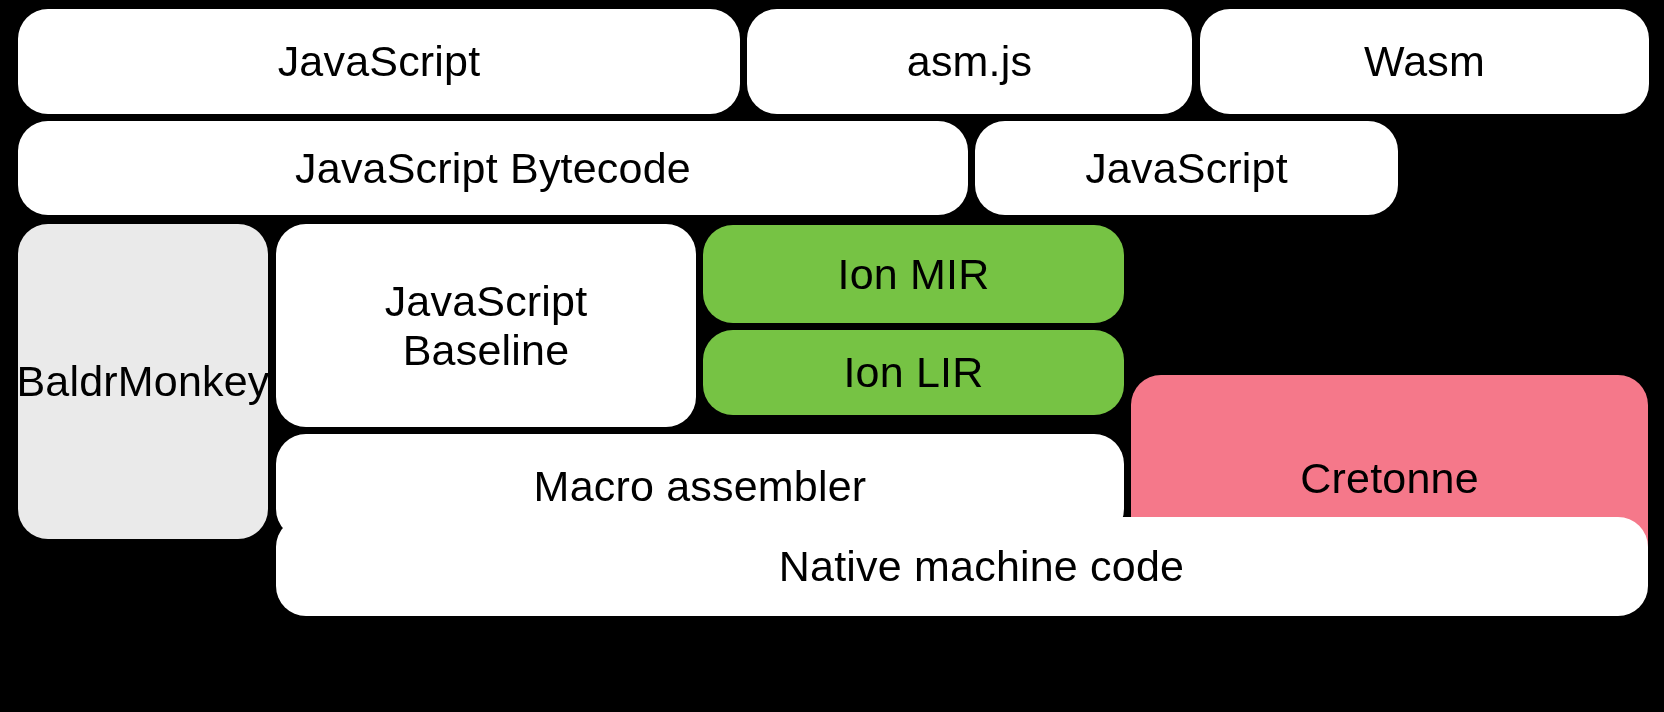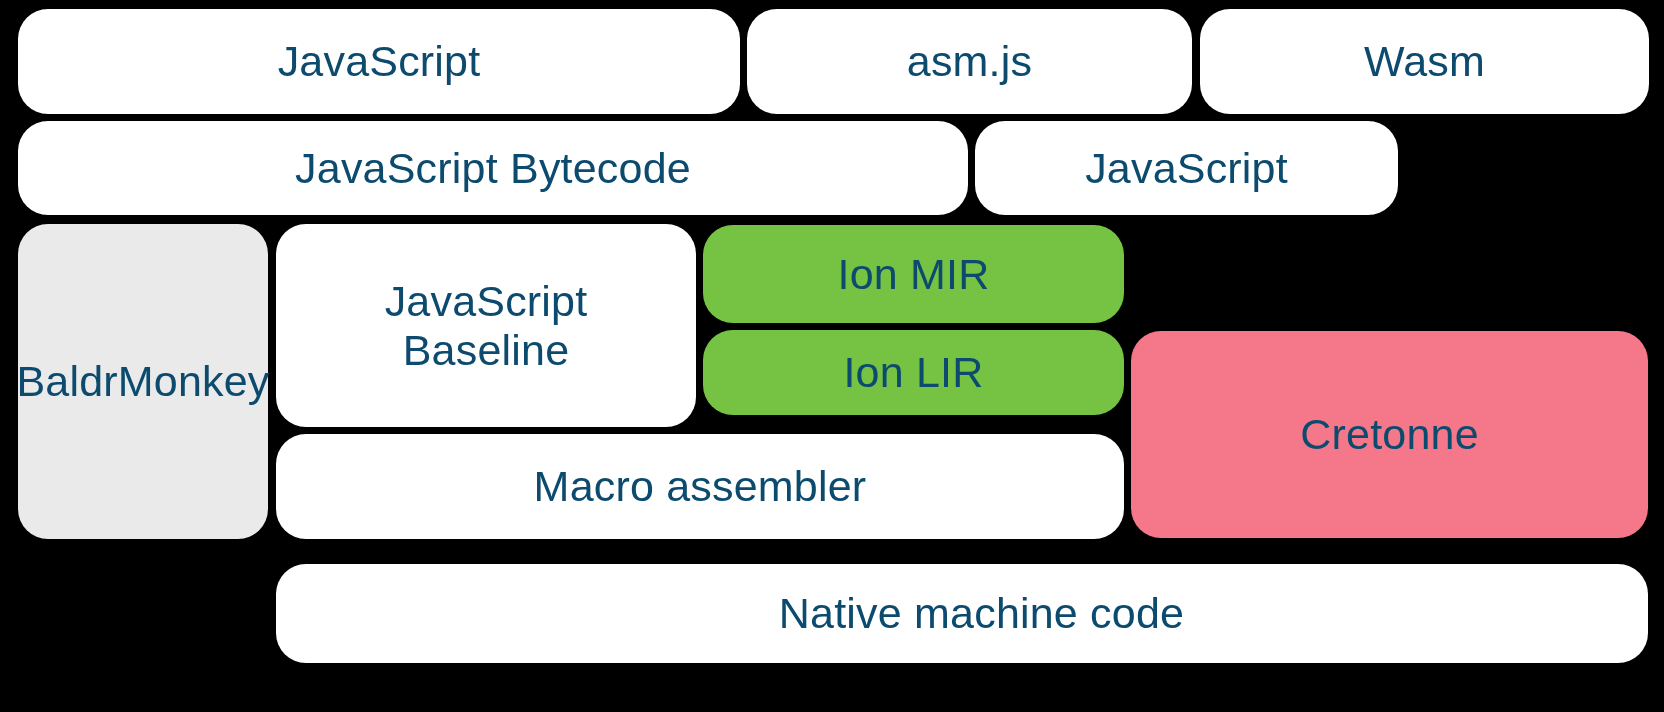--- a/index.html
+++ b/index.html
@@ -18,43 +18,43 @@
     overflow: hidden;
   }
   .node {
     position: absolute;
     box-sizing: border-box;
     display: flex;
     align-items: center;
     justify-content: center;
     text-align: center;
     border-radius: 30px;
-    color: #0c4a6e;
+    color: #000000;
     font-size: 43px;
     line-height: 1.12;
     letter-spacing: 0.2px;
     font-weight: 400;
     white-space: pre-line;
     user-select: none;
   }
   .fill-white  { background: #ffffff; }
   .fill-gray   { background: #eaeaea; }
   .fill-green  { background: #76c344; }
-  .fill-pink   { background: #f5788a; }
+  .fill-pink   { background: #f5788a; margin-top: 44px; }
 </style>
 </head>
 <body>
 
 <div id="stage" style="background: rgb(0, 0, 0);">
     <div class="node fill-white" style="left: 18px; top: 9px; width: 722px; height: 105px;">JavaScript</div>
     <div class="node fill-white" style="left: 747px; top: 9px; width: 445px; height: 105px; text-align: right;">asm.js</div>
     <div class="node fill-white" style="left: 1200px; top: 9px; width: 449px; height: 105px;">Wasm</div>
     <div class="node fill-white" style="left: 18px; top: 121px; width: 950px; height: 94px;">JavaScript Bytecode</div>
     <div class="node fill-white" style="left: 975px; top: 121px; width: 423px; height: 94px;">JavaScript</div>
     <div class="node fill-gray" style="left: 18px; top: 224px; width: 250px; height: 315px;">BaldrMonkey</div>
     <div class="node fill-white" style="left: 276px; top: 224px; width: 420px; height: 203px;">JavaScript
 Baseline</div>
     <div class="node fill-green" style="left: 703px; top: 225px; width: 421px; height: 98px;">Ion MIR</div>
     <div class="node fill-green" style="left: 703px; top: 330px; width: 421px; height: 85px;">Ion LIR</div>
     <div class="node fill-pink" style="left: 1131px; top: 331px; width: 517px; height: 207px;">Cretonne</div>
     <div class="node fill-white" style="left: 276px; top: 434px; width: 848px; height: 105px;">Macro assembler</div>
-    <div class="node fill-white" style="left: 276px; top: 564px; width: 1372px; height: 99px; padding-left: 39px;">Native machine code</div>
+    <div class="node fill-white" style="left: 276px; top: 517px; width: 1372px; height: 99px; padding-left: 39px;">Native machine code</div>
   </div>
 
 </body></html>

